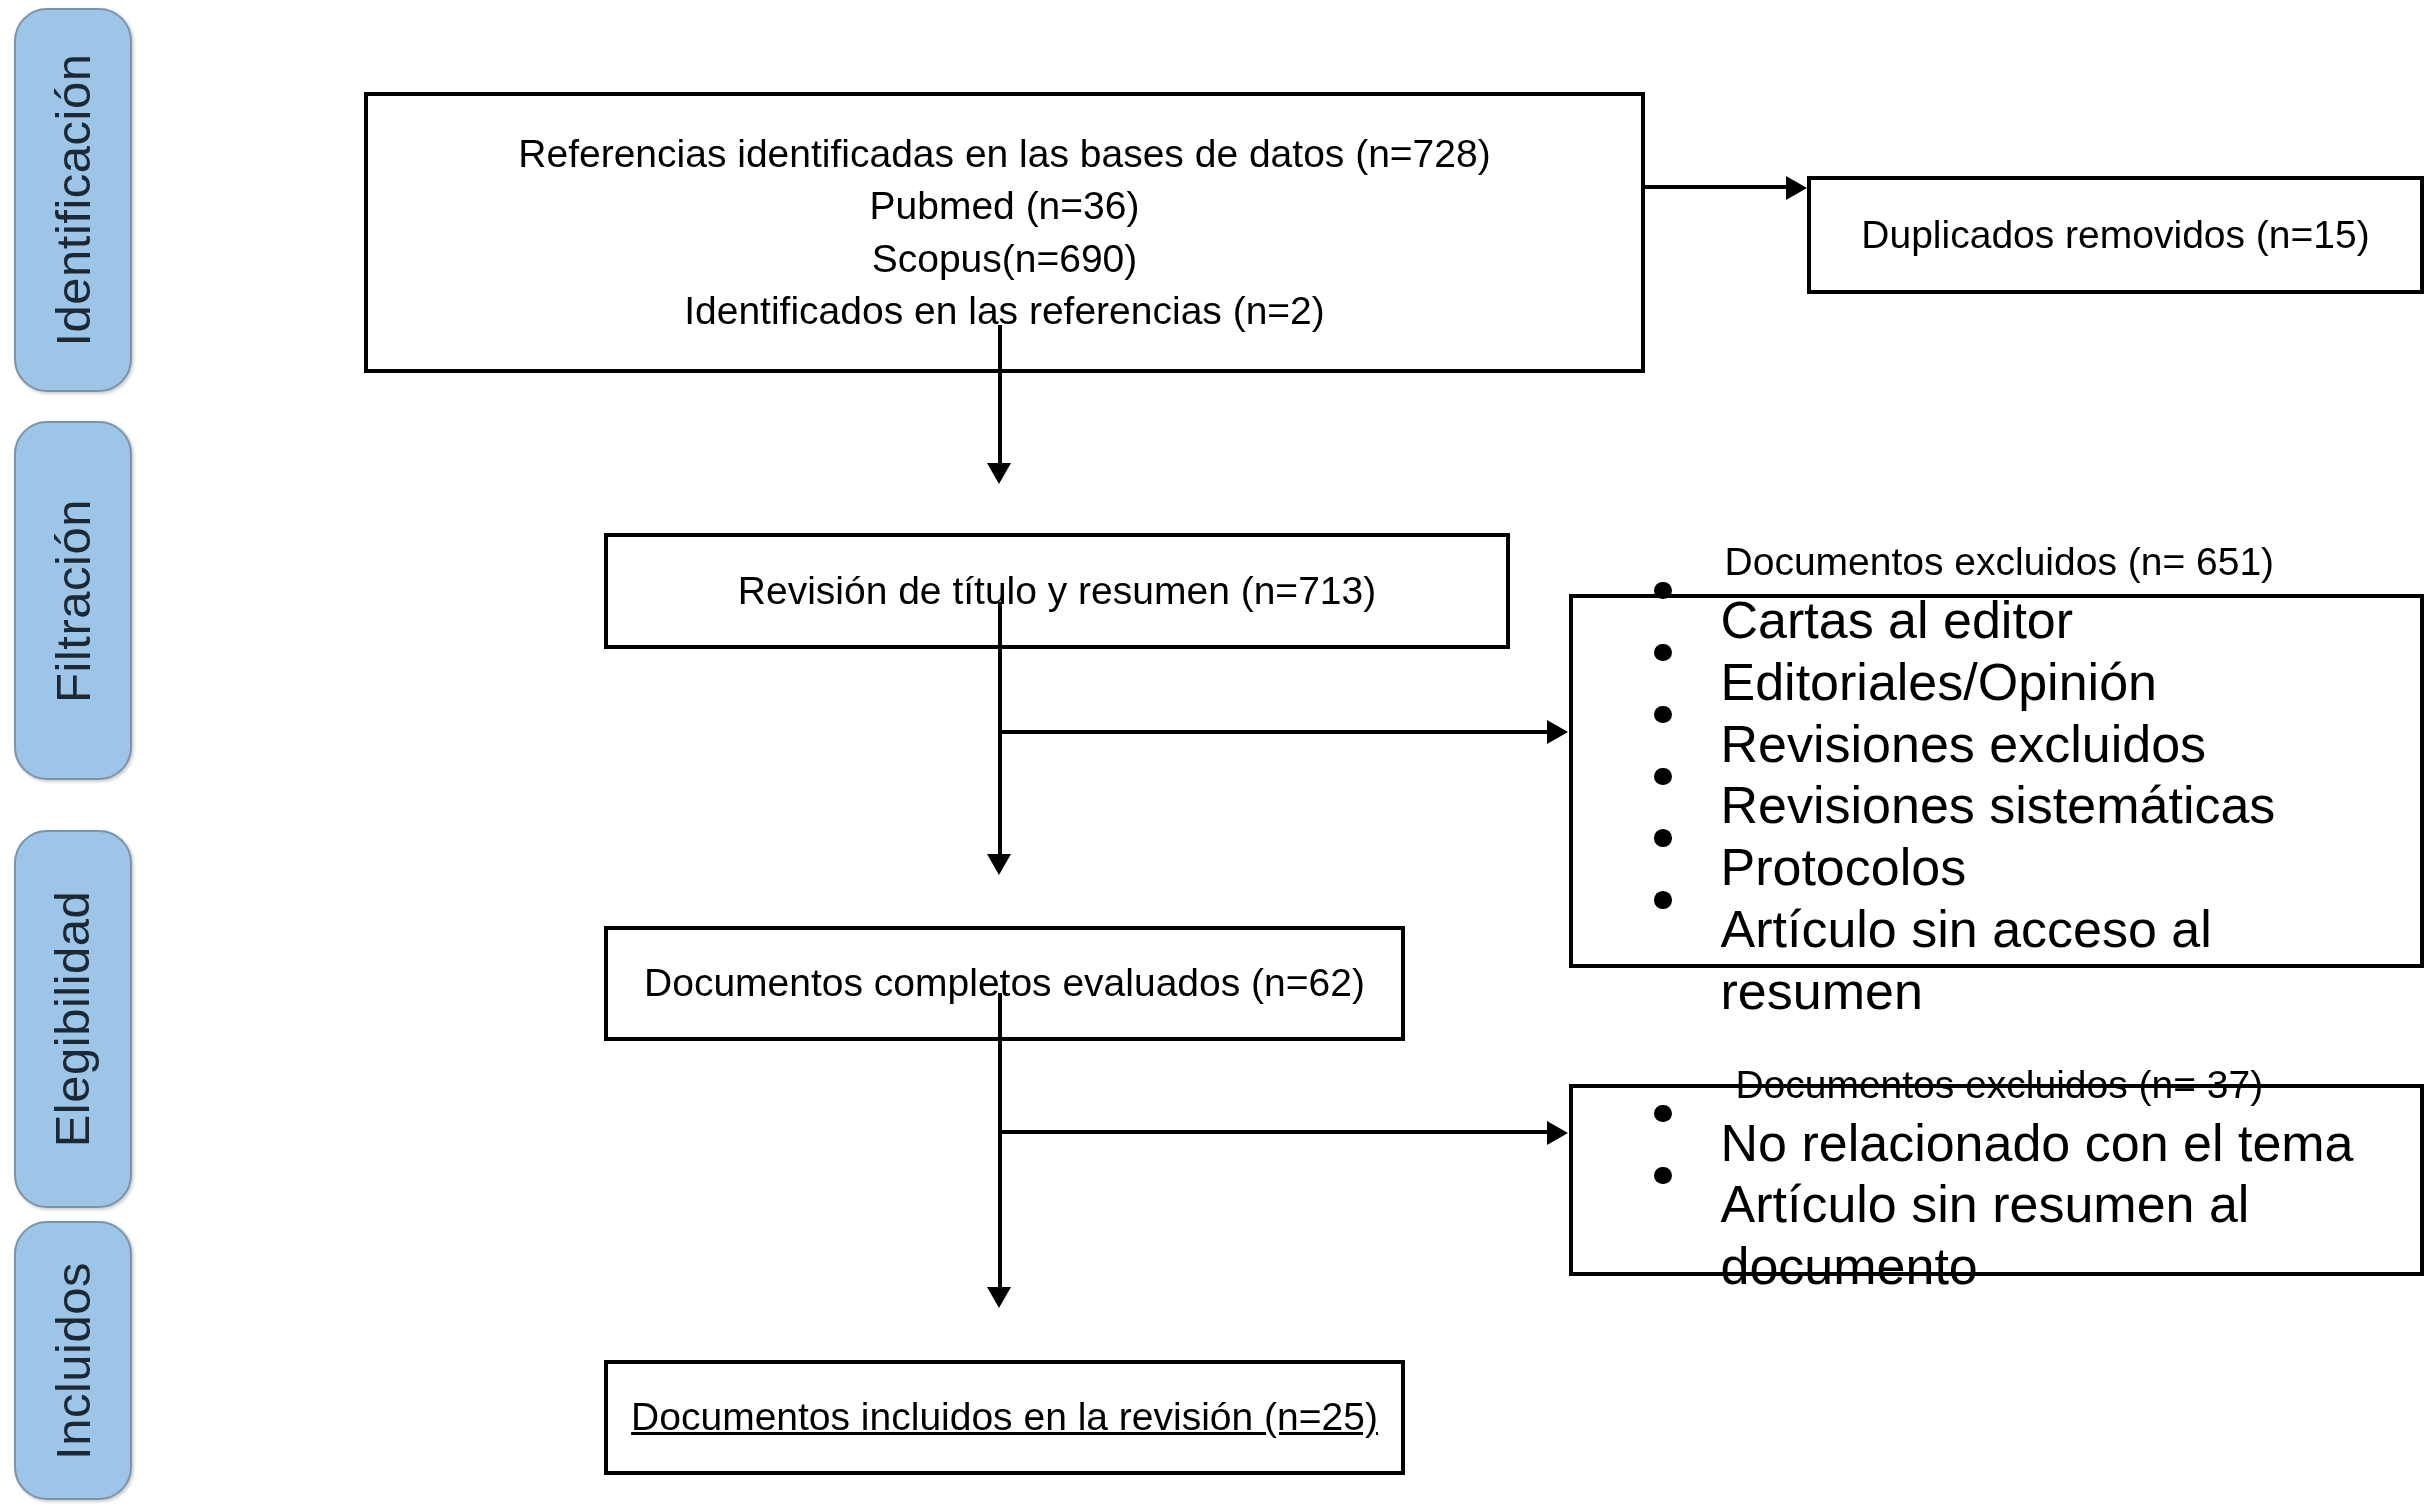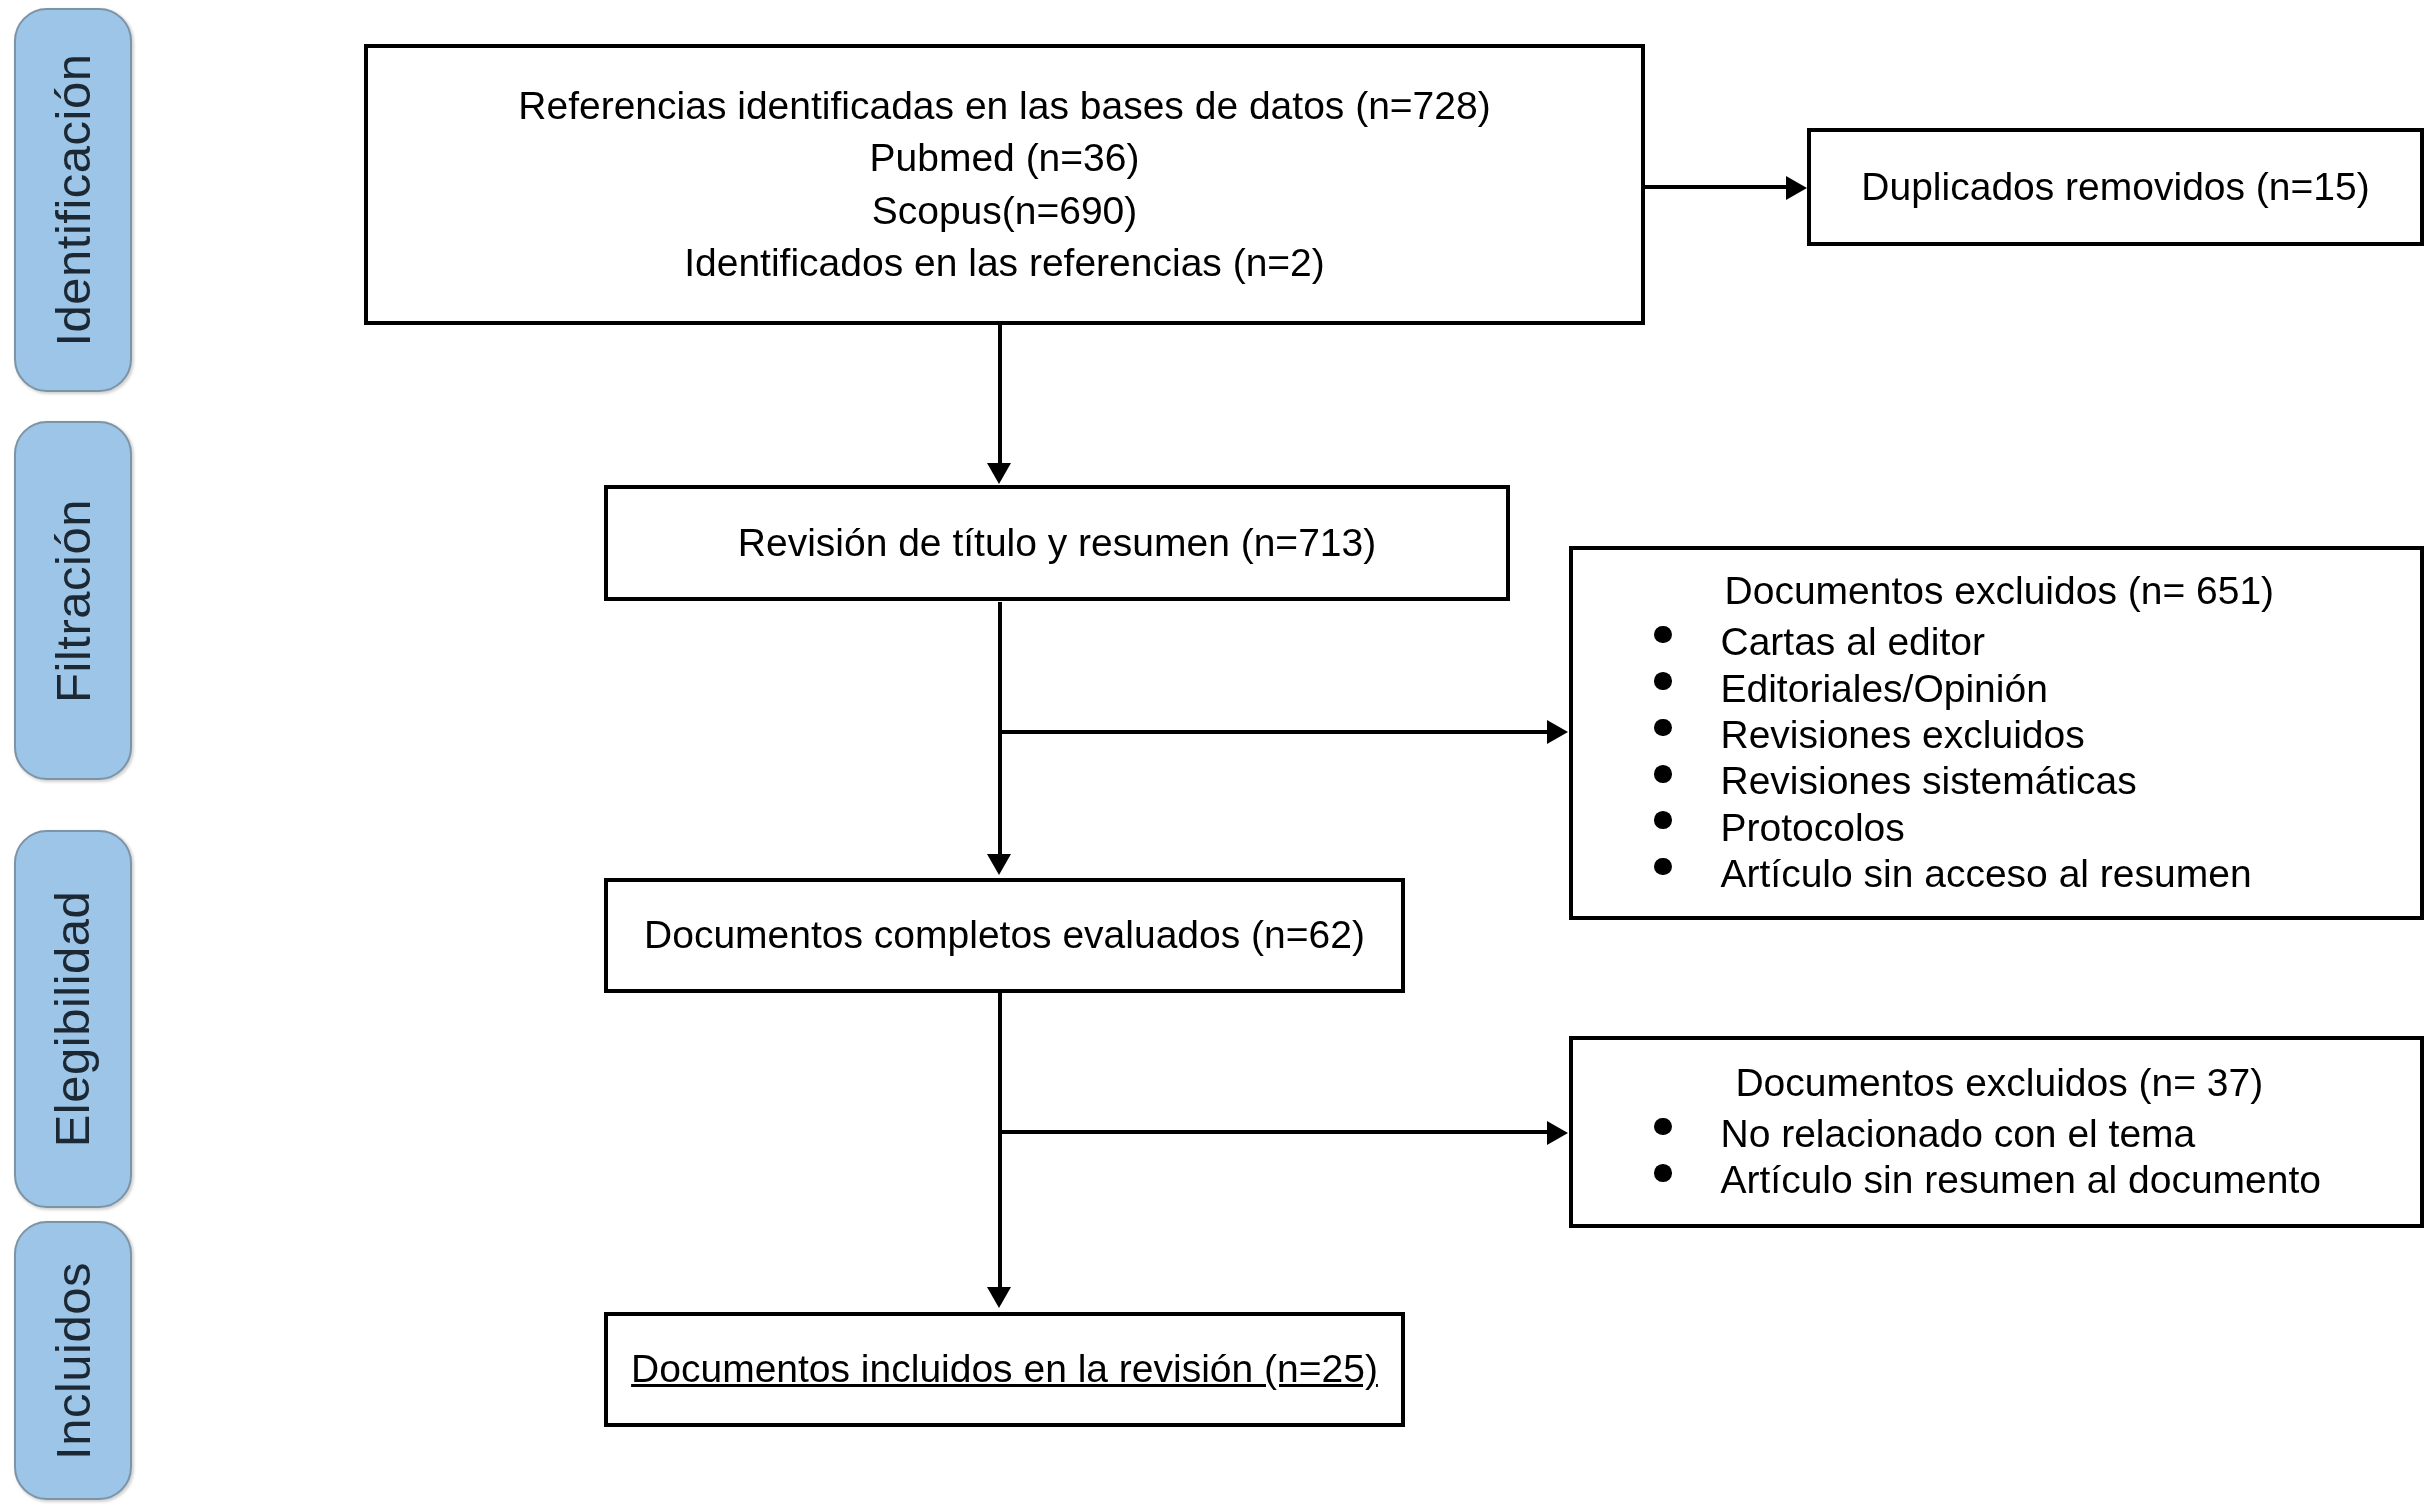--- a/index.html
+++ b/index.html
@@ -39,20 +39,21 @@
     color: #1c2833;
     letter-spacing: 0.5px;
   }
 
   
   .node {
     position: absolute;
     background: #ffffff;
     border: 4.9px solid #000000;
     box-sizing: border-box;
+    margin-top: 48px;
   }
   .node-center {
     display: flex;
     align-items: center;
     justify-content: center;
     text-align: center;
   }
   .node-text {
     font-size: 39px;
     line-height: 1.34;
@@ -70,24 +71,24 @@
     line-height: 1.2;
     margin-bottom: 3.9px;
     text-align: center;
   }
   .excl-list {
     margin: 0;
     padding: 0;
     list-style: none;
   }
   .excl-list li {
-    font-size: 39px;
+    font-size: 52px;
     line-height: 1.19;
     display: flex;
-    align-items: center;
+    align-items: flex-start;
   }
   .bullet-dot {
     display: inline-block;
     width: 17.5px;
     height: 17.5px;
     border-radius: 50%;
     background: #000;
     margin-right: 49px;
     margin-left: 56px;
     flex: 0 0 auto;

